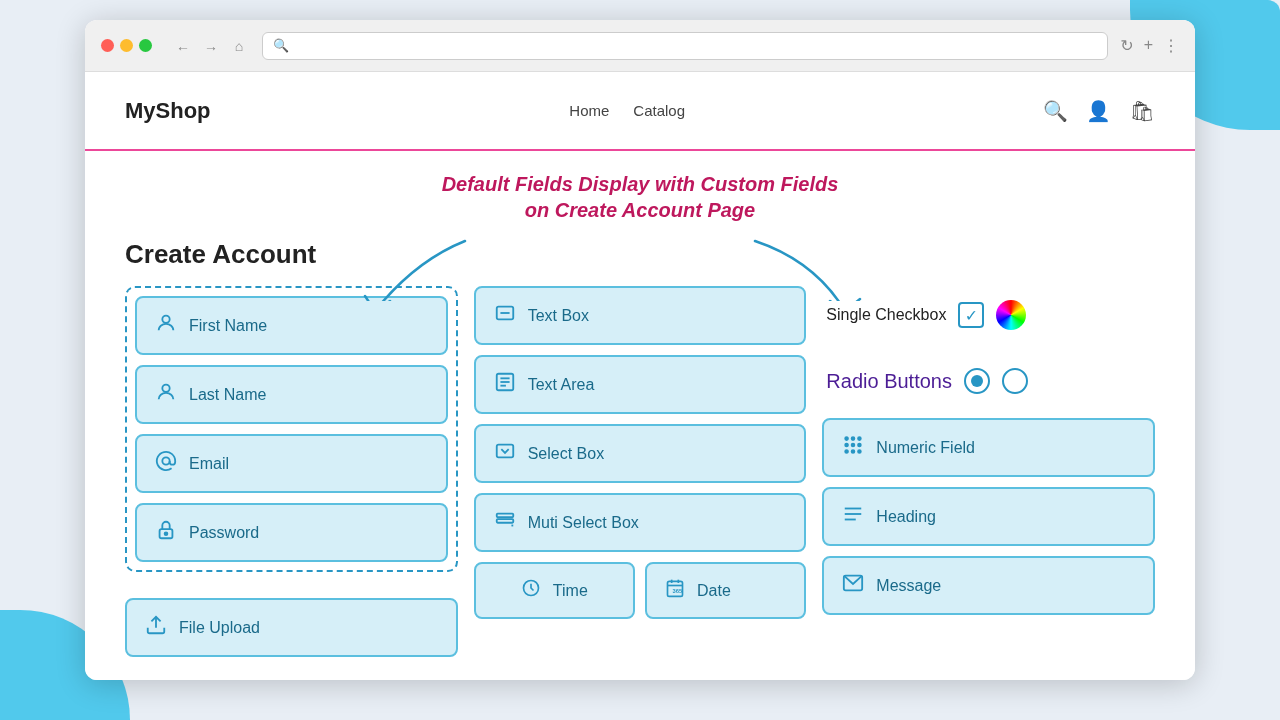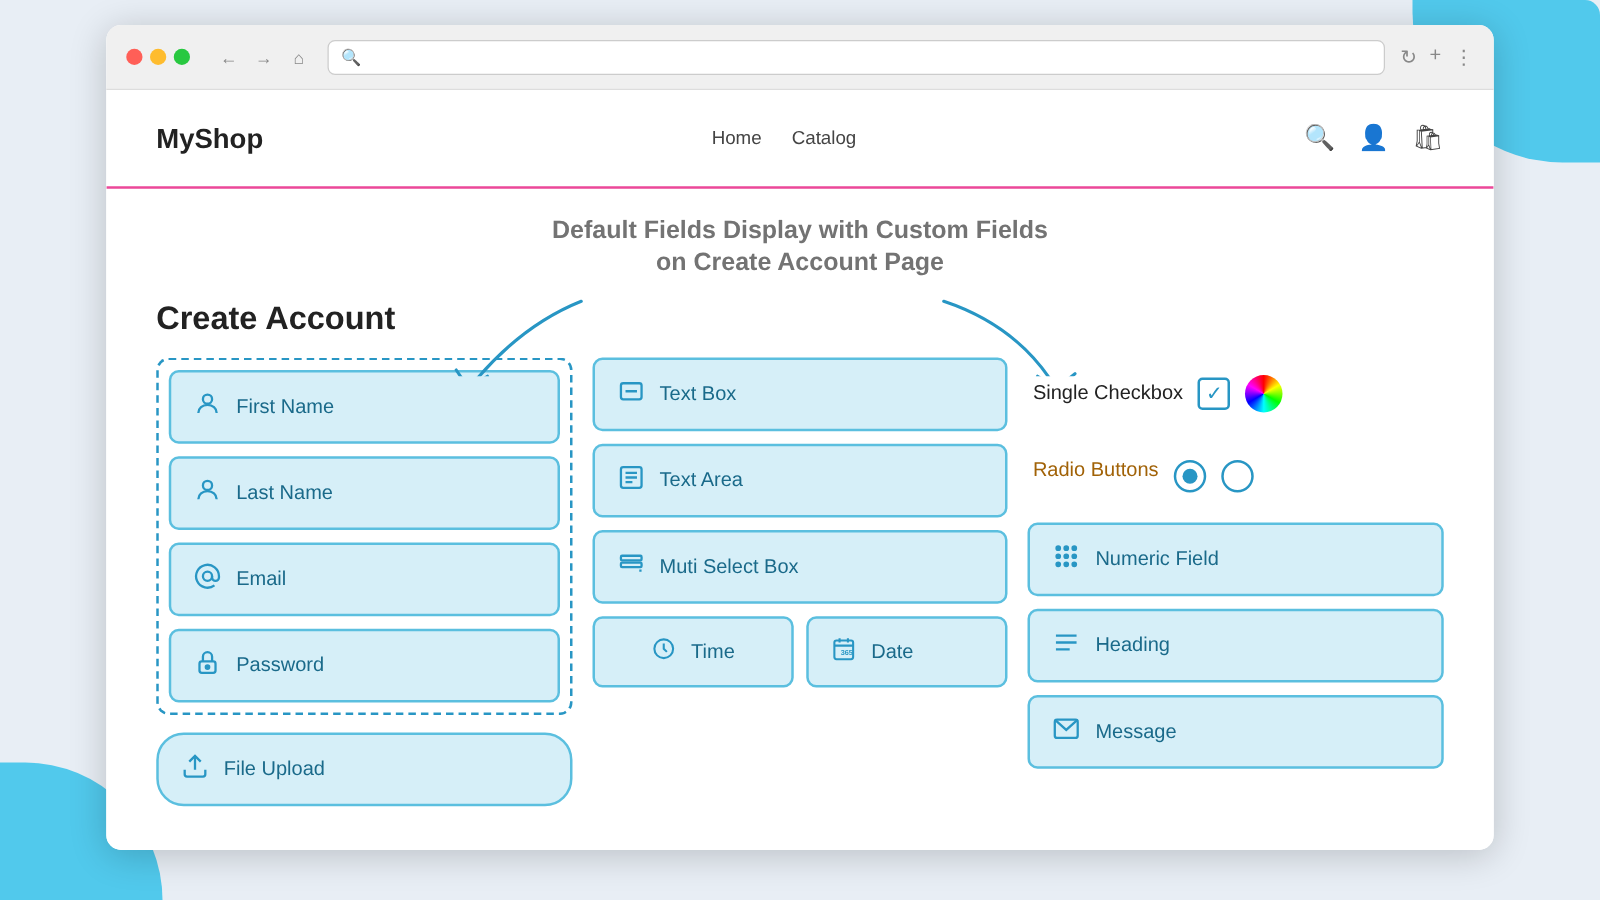--- a/index.html
+++ b/index.html
@@ -117,22 +117,23 @@
 
     
     .annotation {
       text-align: center;
       margin-bottom: 10px;
       position: relative;
     }
     .annotation-text {
       font-size: 20px;
       font-weight: 700;
-      color: #737373;
+      color: #be185d;
       line-height: 1.3;
+      font-style: italic;
     }
 
     .form-section-title {
       font-size: 26px;
       font-weight: 700;
       color: #222;
       margin-bottom: 16px;
     }
 
     
@@ -208,26 +209,26 @@
     .checkbox-icon {
       width: 26px; height: 26px;
       border: 2px solid #2896c4;
       border-radius: 4px;
       display: flex; align-items: center; justify-content: center;
       color: #2896c4;
       font-size: 16px;
     }
     .radio-row {
       display: flex;
-      align-items: flex-start;
+      align-items: center;
       gap: 12px;
       padding: 14px 4px;
-      font-size: 16px;
+      font-size: 20px;
       font-weight: 500;
-      color: #a16207;
+      color: #4c1d95;
     }
     .radio-icon {
       width: 26px; height: 26px;
       border-radius: 50%;
       border: 2px solid #2896c4;
       display: flex; align-items: center; justify-content: center;
     }
     .radio-icon.filled {
       background: #fff;
       position: relative;
@@ -244,22 +245,21 @@
 
     
     .color-wheel {
       width: 30px; height: 30px;
       border-radius: 50%;
       background: conic-gradient(red, yellow, lime, cyan, blue, magenta, red);
       flex-shrink: 0;
     }
 
     .file-upload-row {
-      margin-top: 4px;
-      border-radius: 22px;
+      margin-top: 16px;
     }
   </style>
 </head>
 <body>
 
 <div style="position:relative; width:1280px; height:720px;">
 
   <div style="position:absolute; top:0; right:0; width:150px; height:130px; background:#2bbfea; border-radius:0 12px 0 120px; opacity:0.8; z-index:0;"></div>
   <div style="position:absolute; bottom:0; left:0; width:130px; height:110px; background:#2bbfea; border-radius:0 120px 0 0; opacity:0.8; z-index:0;"></div>
 
@@ -394,20 +394,29 @@
                       <line x1="7" y1="8" x2="17" y2="8"></line>
                       <line x1="7" y1="12" x2="17" y2="12"></line>
                       <line x1="7" y1="16" x2="13" y2="16"></line>
                     </svg>
                   </span>
                   <span>Text Area</span>
                 </button>
                 <button class="field-btn">
                   <span class="field-icon">
                     <svg width="22" height="22" viewBox="0 0 24 24" fill="none" stroke="#2896c4" stroke-width="2">
+                      <rect x="3" y="5" width="18" height="14" rx="2"></rect>
+                      <polyline points="8 10 12 14 16 10"></polyline>
+                    </svg>
+                  </span>
+                  <span>Select Box</span>
+                </button>
+                <button class="field-btn">
+                  <span class="field-icon">
+                    <svg width="22" height="22" viewBox="0 0 24 24" fill="none" stroke="#2896c4" stroke-width="2">
                       <rect x="3" y="5" width="18" height="4" rx="1"></rect>
                       <rect x="3" y="11" width="18" height="4" rx="1"></rect>
                       <line x1="19" y1="18" x2="21" y2="18"></line>
                     </svg>
                   </span>
                   <span>Muti Select Box</span>
                 </button>
 
                 <div style="display:flex; gap:10px;">
                   <button class="field-btn" style="flex:1;justify-content:center;">

